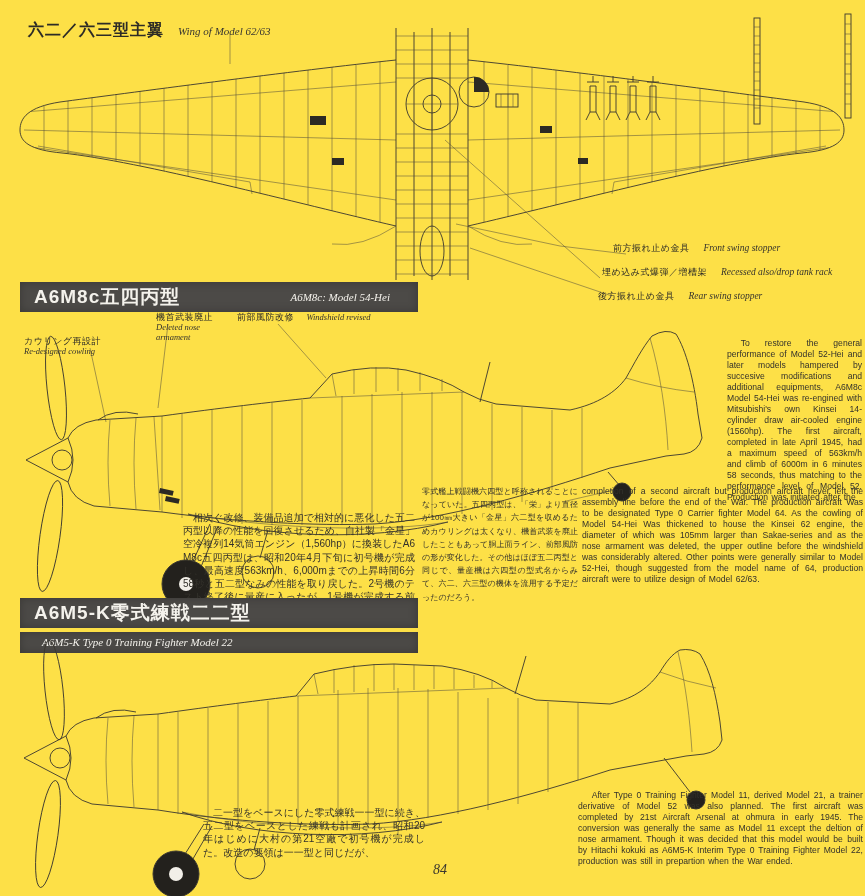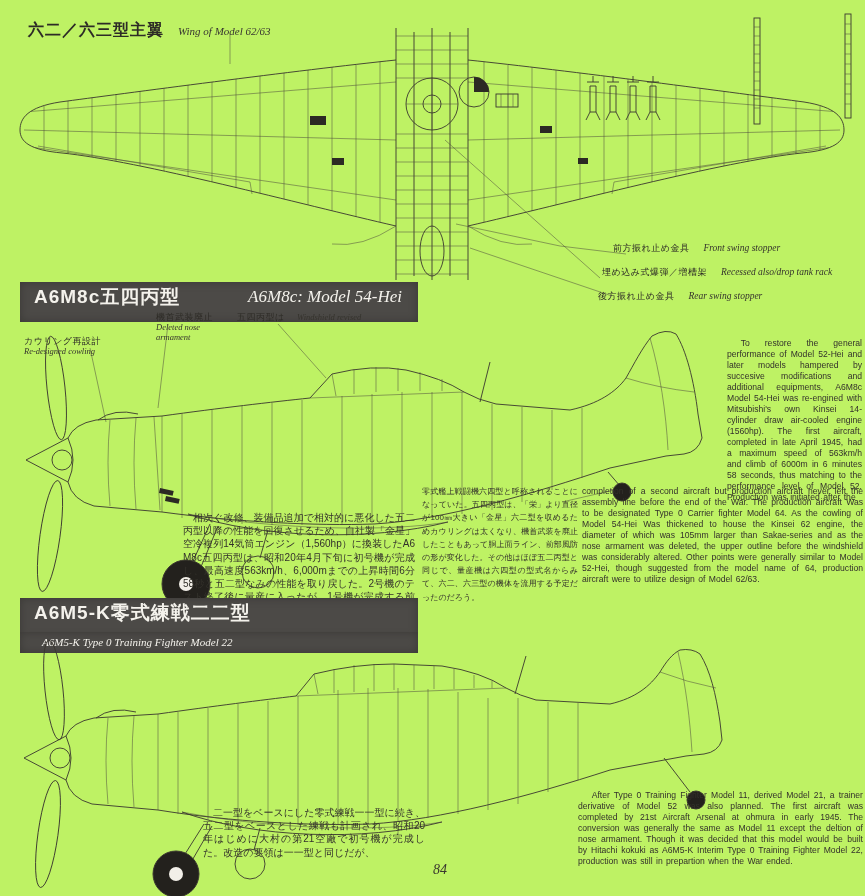--- a/index.html
+++ b/index.html
@@ -1,41 +1,41 @@
 <!DOCTYPE html>
 <html><head>
 <meta charset="utf-8">
 <style>
   html,body{margin:0;padding:0;}
   body{background:#777;}
   #page{
     position:relative;width:865px;height:896px;margin:0 auto;
-    background:#bef264;overflow:hidden;
+    background:#fde047;overflow:hidden;
     font-family:"Liberation Sans","DejaVu Sans",sans-serif;
     color:#2d2b26;
   }
   svg{position:absolute;overflow:visible;}
   .ink{stroke:#3a372f;fill:none;stroke-width:.9;}
   .thin{stroke:#4a463d;fill:none;stroke-width:.5;}
   .fillink{fill:#2c2a24;stroke:none;}
   .jp{font-family:"Liberation Sans","DejaVu Sans",sans-serif;}
   .en-it{font-family:"Liberation Serif","DejaVu Serif",serif;font-style:italic;}
   .section-title{position:absolute;left:28px;top:20px;white-space:nowrap;}
   .section-title .t-jp{font-weight:bold;font-size:16px;letter-spacing:1px;}
   .section-title .t-en{font-size:11px;margin-left:14px;color:#383630;}
   .annot{position:absolute;white-space:nowrap;font-size:9px;}
   .annot .a-jp{letter-spacing:.5px;}
   .annot .a-en{font-size:9.5px;margin-left:14px;color:#34322c;}
   .hbar{
     position:absolute;left:20px;width:398px;background:#4c4a47;color:#f4f2ec;
     box-shadow:inset 0 0 8px #3a3835;
   }
-  .hbar-main{height:40px;line-height:30px;}
+  .hbar-main{height:30px;line-height:30px;}
   .hbar-main .h-jp{font-weight:bold;font-size:19px;letter-spacing:1px;margin-left:14px;}
-  .hbar-main .h-en{float:right;font-size:17px;margin-right:16px;}
+  .hbar-main .h-en{float:right;font-size:11px;margin-right:28px;}
   .hbar-sub{height:21px;line-height:21px;font-size:11px;}
   .hbar-sub .h-en{margin-left:22px;}
   .lbl{position:absolute;font-size:8.5px;line-height:10px;}
   .lbl .l-jp{font-size:9px;letter-spacing:.5px;}
   .lbl .l-en{color:#35332d;}
   .txt-jp{position:absolute;font-size:10px;line-height:13.2px;text-align:justify;
     word-break:break-all;color:#33312b;}
   .txt-jp.narrow{font-size:8px;line-height:13.2px;}
   .txt-en{position:absolute;font-size:8.6px;line-height:11px;text-align:justify;
     color:#33312b;word-spacing:1px;}
@@ -118,21 +118,21 @@
   <div class="hbar hbar-main" style="top:282px;">
     <span class="h-jp jp">A6M8c五四丙型</span>
     <span class="h-en en-it">A6M8c: Model 54-Hei</span>
   </div>
 
   <div class="lbl" style="left:156px;top:312px;width:80px;">
     <span class="l-jp jp">機首武装廃止</span><br>
     <span class="l-en en-it">Deleted nose armament</span>
   </div>
   <div class="lbl" style="left:237px;top:312px;width:200px;">
-    <span class="l-jp jp">五四丙型は</span>
+    <span class="l-jp jp">前部風防改修</span>
     <span class="l-en en-it" style="margin-left:10px;">Windshield revised</span>
   </div>
   <div class="lbl" style="left:24px;top:336px;width:110px;">
     <span class="l-jp jp">カウリング再設計</span><br>
     <span class="l-en en-it">Re-designed cowling</span>
   </div>
 
   <svg style="left:10px;top:322px;" width="730" height="300" viewBox="0 0 730 300">
 
     <path class="thin" d="M158,2 L148,86 M268,2 L316,56 M80,26 L96,100"></path>

